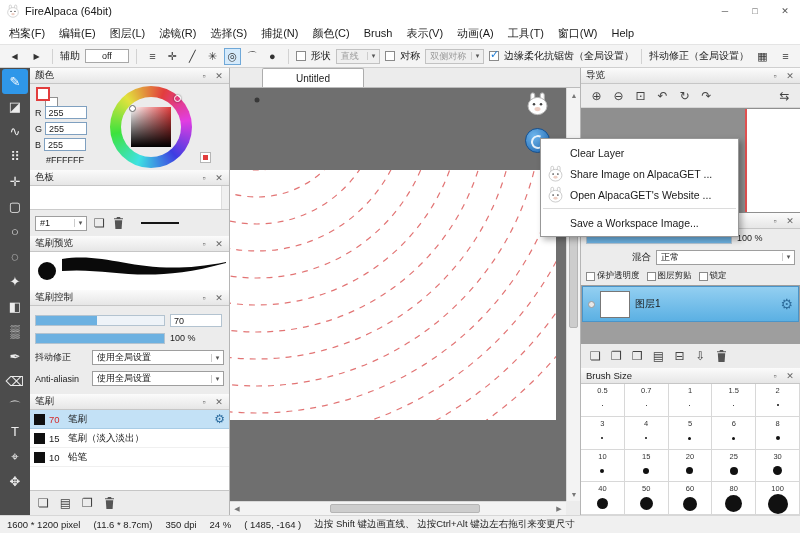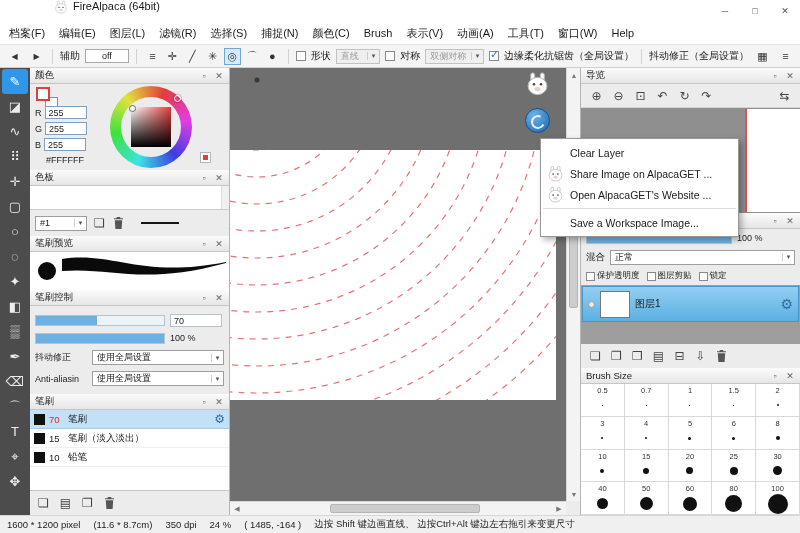--- a/index.html
+++ b/index.html
@@ -1,21 +1,21 @@
 <!DOCTYPE html>
 <html><head>
 <meta charset="utf-8">
 <style>
   *{margin:0;padding:0;box-sizing:border-box;}
   html,body{width:800px;height:533px;overflow:hidden;}
   body{font-family:"Liberation Sans","DejaVu Sans",sans-serif;background:#fff;color:#1a1a1a;position:relative;}
   .app{position:absolute;inset:0;}
 
   
-  .titlebar{position:absolute;left:0;top:0;right:0;height:22px;background:#fff;display:flex;padding-left:6px;font-size:11px;gap:5px;margin-left:48px;}
+  .titlebar{position:absolute;left:0;top:0;right:0;height:22px;background:#fff;display:flex;align-items:center;padding-left:6px;font-size:11px;gap:5px;}
   .win-controls{margin-left:auto;display:flex;height:100%;}
   .win-btn{width:30px;display:flex;align-items:center;justify-content:center;font-size:9px;color:#555;}
   .menubar{position:absolute;left:0;top:22px;right:0;height:22px;background:#fff;display:flex;align-items:center;font-size:11px;padding-left:2px;}
   .menu-item{padding:3px 7px;white-space:nowrap;}
   .toolbar{position:absolute;left:0;top:44px;right:0;height:24px;background:#f4f4f4;border-top:1px solid #e4e4e4;border-bottom:1px solid #cfcfcf;display:flex;align-items:center;font-size:10px;padding:0 6px;gap:5px;white-space:nowrap;}
   .tb-sep{width:1px;height:15px;background:#d2d2d2;margin:0 2px;flex:none;}
   .tbtn{width:17px;height:17px;display:flex;align-items:center;justify-content:center;font-size:11px;color:#333;border:1px solid transparent;flex:none;}
   .tbtn.sel{background:#d5eafb;border:1px solid #6fa8d8;}
   .off-btn{border:1px solid #a8a8a8;background:#fff;font-size:9px;padding:1px 16px;}
   .checkbox{width:10px;height:10px;border:1px solid #8a8a8a;background:#fff;position:relative;flex:none;}
@@ -116,21 +116,21 @@
   
   .nav-panel{height:145px;}
   .nav-toolbar{height:24px;display:flex;align-items:center;gap:9px;padding:0 9px;font-size:12px;color:#555;border-bottom:1px solid #d5d5d5;flex:none;}
   .nav-thumb{flex:1;background:#8f8f8f;position:relative;}
   .nav-thumb-page{position:absolute;right:0;top:1px;bottom:1px;width:55px;background:#fff;border-left:2px solid #e05050;}
 
   
   .layer-panel{height:155px;}
   .opacity-row{height:18px;display:flex;align-items:center;gap:5px;padding:0 5px;font-size:9px;flex:none;}
   .opacity-row .slider{width:146px;}
-  .blend-row{height:20px;display:flex;align-items:center;gap:5px;padding:0 5px;font-size:9.5px;flex:none;}
+  .blend-row{height:20px;display:flex;align-items:center;gap:5px;padding:0 5px;font-size:9.5px;flex:none;margin-left:46px;}
   .blend-dd{flex:1;}
   .opts-row{height:18px;display:flex;align-items:center;gap:7px;padding:0 5px;font-size:8.5px;flex:none;}
   .opt{display:flex;align-items:center;gap:2px;}
   .opt .checkbox{width:9px;height:9px;}
   .layer-list{height:59px;background:#9e9e9e;padding:1px;flex:none;}
   .layer-row{height:36px;background:linear-gradient(#93cff1,#5bb0e3);border:1px solid #4a94c8;display:flex;align-items:center;gap:5px;padding:6px 5px;}
   .layer-vis{width:7px;height:7px;border-radius:50%;background:#e8e8e8;border:1px solid #9a9a9a;flex:none;}
   .layer-thumb{width:30px;height:27px;background:#fff;border:1px solid #777;flex:none;}
   .layer-name{font-size:10px;}
   .layer-gear{margin-left:auto;font-size:14px;color:#2f6f9e;}
@@ -402,20 +402,23 @@
             <span class="pbtn">
               <svg width="11" height="12" viewBox="0 0 11 12">
                 <path fill="#555" d="M4 0h3l.6 1.2H10v1.1H1V1.2h2.4zM1.8 3.3h7.4L8.6 12H2.4z"></path>
               </svg>
             </span>
           </div>
       </div>
     </div>
 
     <div class="canvas-col">
+      <div class="tabbar">
+        <div class="tab">Untitled</div>
+      </div>
       <div class="canvas-body">
         <div class="viewport">
           <svg width="336" height="413">
             <defs>
                 <clipPath id="cnvclip">
                   <rect x="0" y="82" width="326" height="250"></rect>
                 </clipPath>
               </defs>
             <rect x="0" y="82" width="326" height="250" fill="#ffffff"></rect>
             <g id="arc-group" clip-path="url(#cnvclip)" stroke="#dd5c5c" fill="none" stroke-width="1.2" stroke-dasharray="6 6" opacity="0.85">

